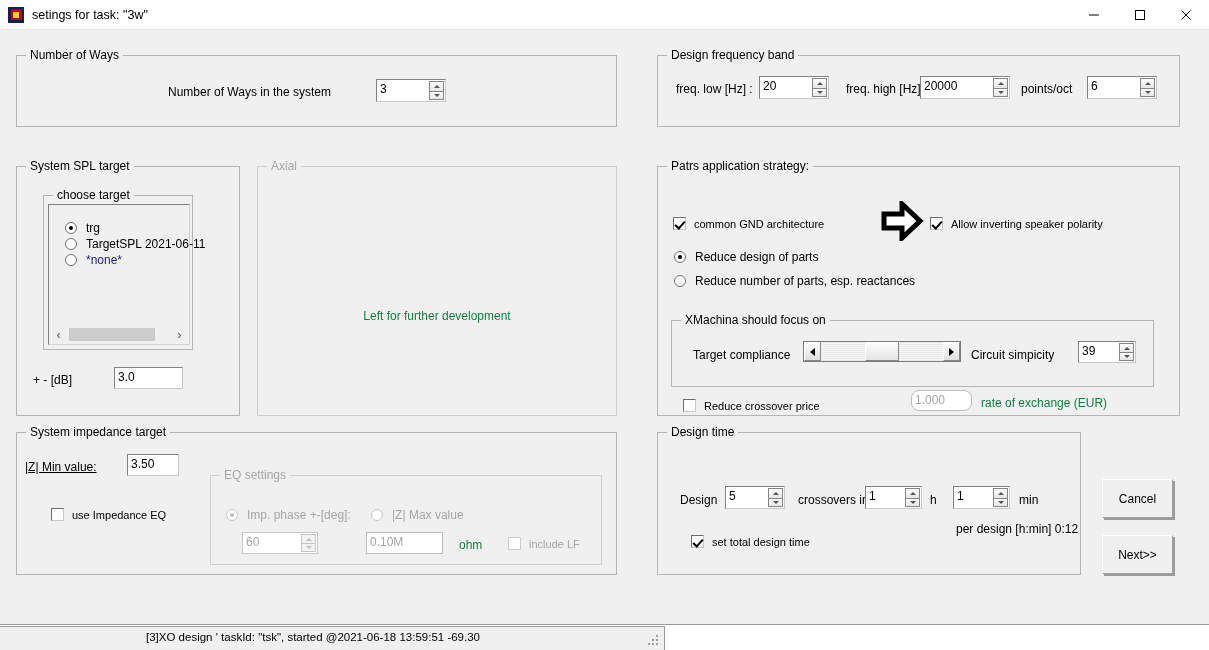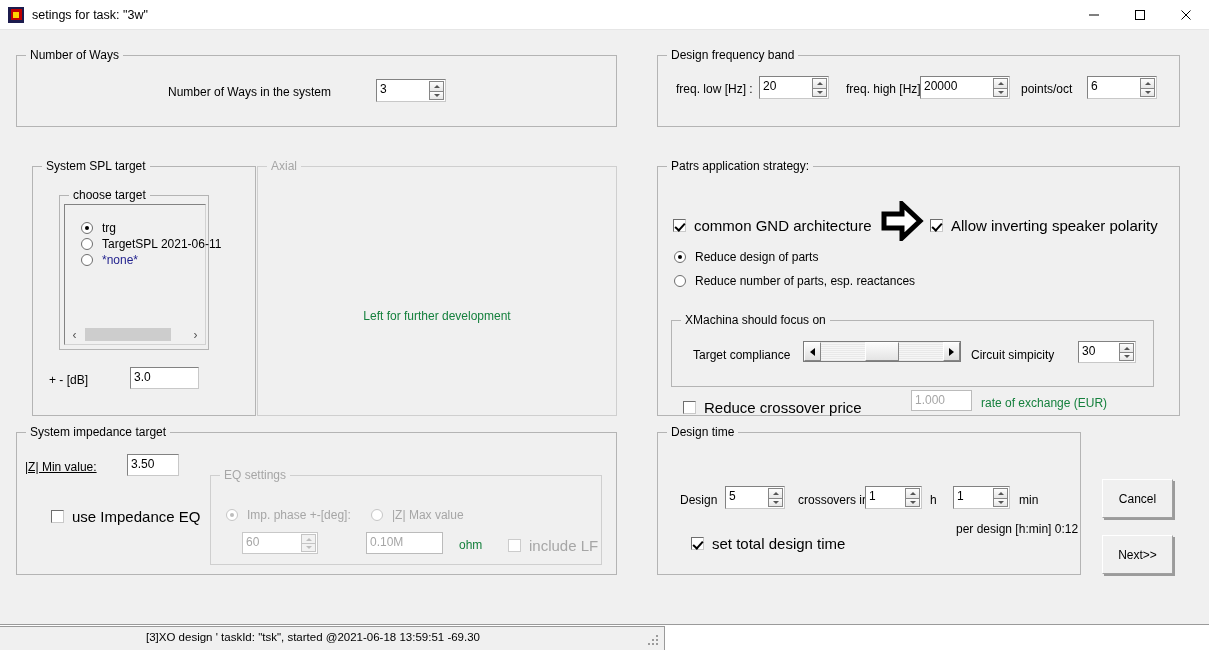--- a/index.html
+++ b/index.html
@@ -122,21 +122,21 @@
     border: 1px solid #6e6e6e;
     border-right-color:#c9c9c9; border-bottom-color:#c9c9c9;
     position: relative; flex: 0 0 auto;
   }
   .cb .box.checked::after {
     content: ""; position: absolute; left: 3px; top: 1px;
     width: 4px; height: 8px;
     border: solid #000; border-width: 0 2px 2px 0;
     transform: rotate(42deg);
   }
-  .cb .ctext { margin-left: 8px; font-size: 15px; color: #000; white-space: nowrap; }
+  .cb .ctext { margin-left: 8px; font-size: 11px; color: #000; white-space: nowrap; }
   .cb.dis .box { border-color: #cccccc; background:#fff; }
   .cb.dis .ctext { color: #a6a6a6; }
 
   
   .rb { position: absolute; display: flex; align-items: center; }
   .rb .circ {
     width: 12px; height: 12px; border-radius: 50%;
     background: #fff; border: 1px solid #6e6e6e;
     position: relative; flex: 0 0 auto;
   }
@@ -317,21 +317,21 @@
             <div class="up">
               <i></i>
             </div>
             <div class="dn">
               <i></i>
             </div>
           </div>
       </div>
     </div>
 
-    <div class="gb" style="left:32px; top:136px; width:224px; height:250px;padding-left:27px;">
+    <div class="gb" style="left:16px; top:136px; width:224px; height:250px;padding-left:27px;">
       <span class="gb-title">System SPL target</span>
 
       <div class="gb" style="left:26px; top:28px; width:150px; height:155px;">
         <span class="gb-title">choose target</span>
 
         <div class="listbox" style="left:4px; top:8px; width:142px; height:141px;">
           <div class="rb" style="left:16px; top:16px;">
             <span class="circ on"></span>
             <span class="rtext">trg</span>
           </div>
@@ -403,37 +403,37 @@
           <div class="strough">
             <div class="sthumb" style="left:44px;"></div>
           </div>
           <div class="sarw r">
               <i></i>
             </div>
         </div>
 
         <span class="lbl" style="left:299px; top:27px;">Circuit simpicity</span>
         <div class="spin" style="left:406px; top:20px; width:58px; height:22px;">
-          <div class="sbox">30</div>
+          <div class="sbox">39</div>
           <div class="arrows">
               <div class="up">
                 <i></i>
               </div>
               <div class="dn">
                 <i></i>
               </div>
             </div>
         </div>
       </div>
 
       <div class="cb" style="left:25px; top:232px;">
         <span class="box"></span>
         <span class="ctext">Reduce crossover price</span>
       </div>
-      <div class="tin disw" style="left:253px; top:223px; width:61px; height:21px;">1.000</div>
+      <div class="tin disw" style="left:253px; top:223px; width:61px; height:21px;border-radius:8px;">1.000</div>
       <span class="lbl dis" style="left:323px; top:229px;">rate of exchange (EUR)</span>
     </div>
 
     <div class="gb" style="left:16px; top:402px; width:601px; height:143px;">
       <span class="gb-title">System impedance target</span>
 
       <span class="lbl" style="left:8px; top:27px;text-decoration:underline;">|Z| Min value:</span>
       <div class="tin" style="left:110px; top:21px; width:52px; height:22px;">3.50</div>
 
       <div class="cb" style="left:34px; top:75px;">

